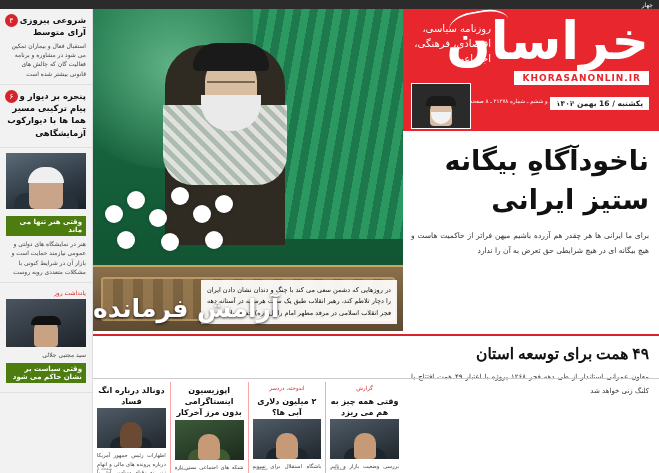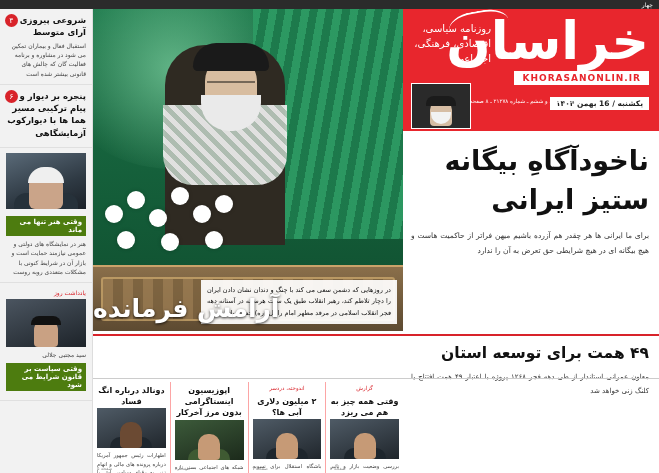--- a/index.html
+++ b/index.html
@@ -287,20 +287,21 @@
   }
 
   
   .second-story {
     position: absolute; top: 340px; right: 0;
     width: 256px; padding: 2px 10px 0 8px; text-align: right;
   }
   .second-story h2 {
     margin: 0; font-size: 15.5px; font-weight: bold; color: #111;
     line-height: 1.5;
+    font-family: Liberation Serif, serif;
   }
   .second-story .deck {
     margin-top: 6px; font-size: 7px; color: #333;
     line-height: 1.9; text-align: justify;
   }
 
   
   .briefs {
     position: absolute; left: 93px; top: 382px;
     width: 310px; bottom: 0;
@@ -392,21 +393,21 @@
       <div class="sub">هنر در نمایشگاه های دولتی و عمومی نیازمند حمایت است و بازار آن در شرایط کنونی با مشکلات متعددی روبه روست</div>
     </div>
 
     <div class="side-card">
       <div class="kicker">یادداشت روز</div>
       <div class="side-bottom-photo">
         <div class="head"></div>
         <div class="turb"></div>
       </div>
       <div class="sub">سید مجتبی جلالی</div>
-      <div class="redbar">وقتی سیاست بر قانون شرایط می شود</div>
+      <div class="redbar">وقتی سیاست بر نشان حاکم می شود</div>
     </div>
   </div>
 
   <div class="masthead">
     <div class="swoosh"></div>
     <div class="sub-title">روزنامه سیاسی، اقتصادی، فرهنگی، اجتماعی</div>
     <div class="title">خراسان</div>
     <div class="site">KHORASANONLIN.IR</div>
     <div class="issue-line">یکشنبه / 16 بهمن ۱۴۰۴</div>
     <div class="meta-line">سال هفتاد و ششم ـ شماره ۲۱۲۷۸ ـ ۸ صفحه ـ قیمت ۲۰۰۰۰ ریال</div>

